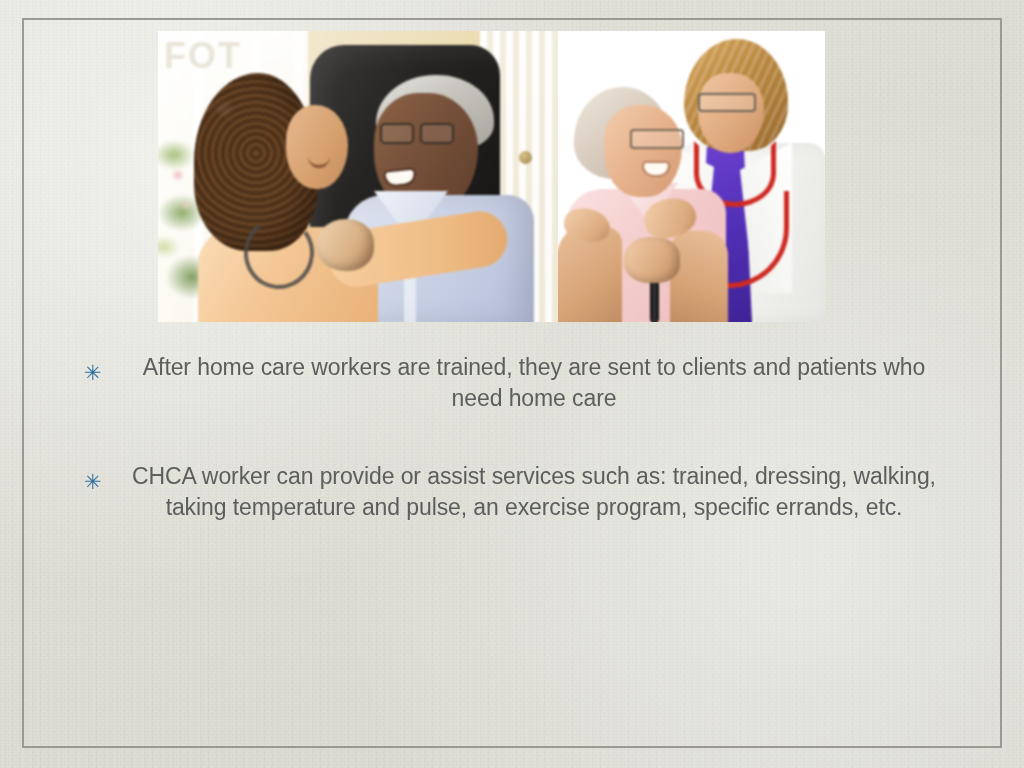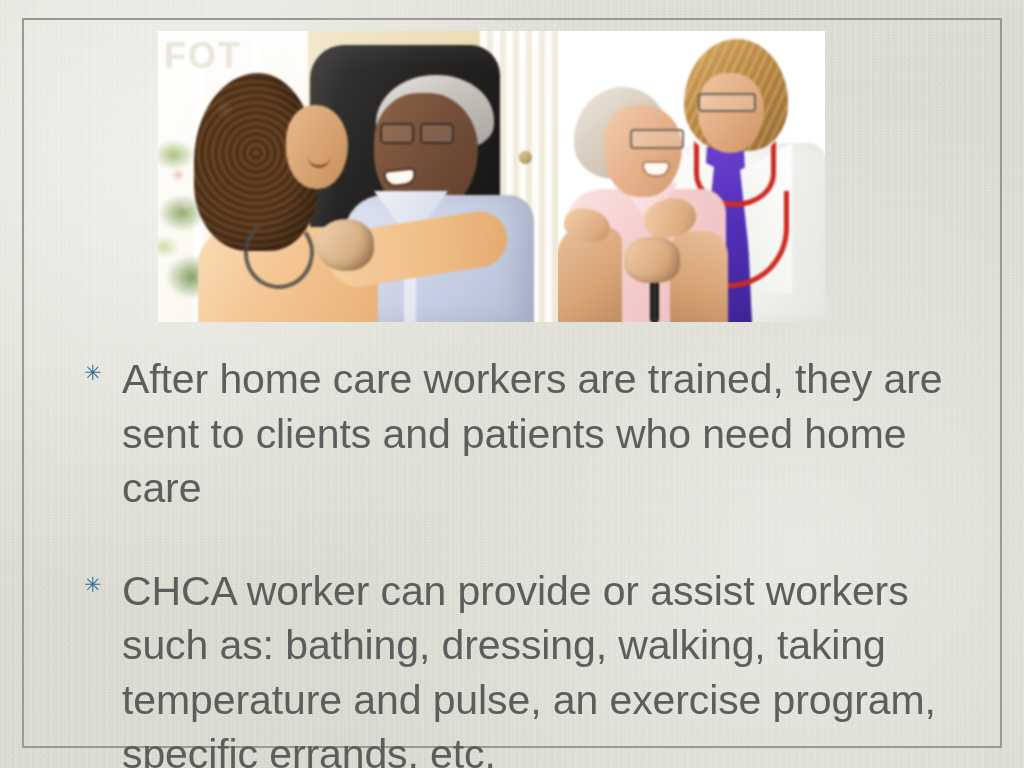--- a/index.html
+++ b/index.html
@@ -407,23 +407,24 @@
     width: 38px;
     padding-top: 10px;
     color: #2f6f9f;
     font-size: 21px;
     line-height: 1;
     text-align: left;
   }
   .bullet-text {
     flex: 1 1 auto;
     color: #5d5d5d;
-    font-size: 41px;
+    font-size: 23px;
     line-height: 1.33;
     letter-spacing: -0.1px;
+    text-align: center;
   }
 </style>
 </head>
 <body>
 
 <div id="slide">
 
   <div id="grain"></div>
 
   <div id="frame"></div>
@@ -487,18 +488,18 @@
 
   <div id="body-text">
 
     <div class="bullet-row">
       <div class="bullet-mark">✳</div>
       <div class="bullet-text">After home care workers are trained, they are sent to clients and patients who need home care</div>
     </div>
 
     <div class="bullet-row">
       <div class="bullet-mark">✳</div>
-      <div class="bullet-text">CHCA worker can provide or assist workers such as: bathing, dressing, walking, taking temperature and pulse, an exercise program, specific errands, etc.</div>
+      <div class="bullet-text">CHCA worker can provide or assist services such as: trained, dressing, walking, taking temperature and pulse, an exercise program, specific errands, etc.</div>
     </div>
 
   </div>
 
 </div>
 
 </body></html>

